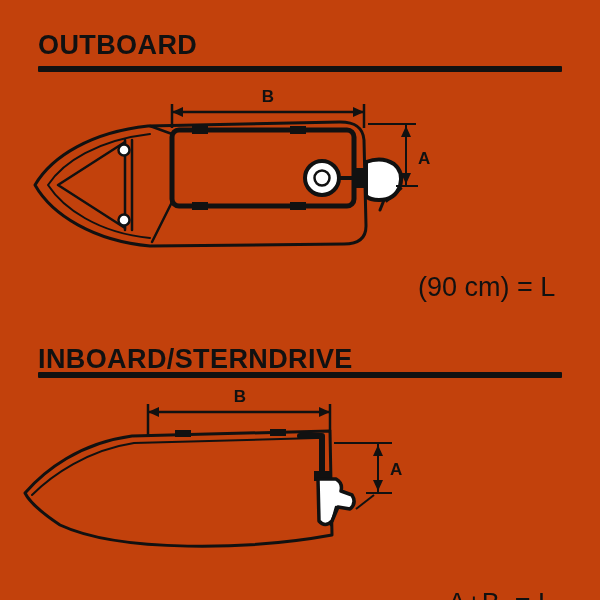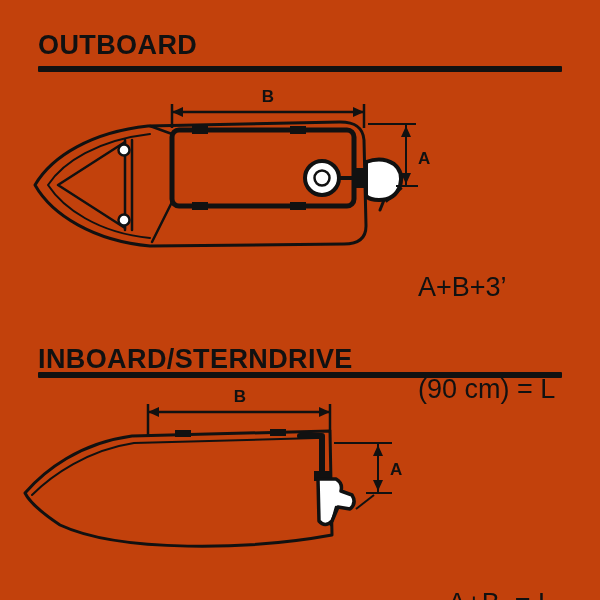--- a/index.html
+++ b/index.html
@@ -67,21 +67,20 @@
       <path d="M 406,46 L 406,108"></path>
       <path d="M 396,108 L 418,108"></path>
       <path d="M 406,48 L 401,59 L 411,59 Z" fill="#111" stroke="none"></path>
       <path d="M 406,106 L 401,95 L 411,95 Z" fill="#111" stroke="none"></path>
       <path d="M 402,110 L 386,124"></path>
       <text x="418" y="86" font-size="17" text-anchor="start" stroke="none">A</text>
     </g>
   </svg>
 
   <div class="formula" style="left:418px; top:202px;">
-    <div>A+B+3’</div>
     <div>(90 cm) = L</div>
   </div>
 
   <h1 class="heading" style="top:344px;">INBOARD/STERNDRIVE</h1>
   <div class="rule" style="top:372px;"></div>
 
   <svg class="diagram" style="top:385px;" width="600" height="190" viewBox="0 0 600 190" xmlns="http://www.w3.org/2000/svg">
 
     <g stroke="#111" fill="none" stroke-linecap="round" stroke-linejoin="round">
       <path stroke-width="3" d="M 25,108 C 45,85 80,58 132,51 L 330,46 L 332,150 C 250,165 120,168 60,140 C 45,130 30,118 25,108 Z"></path>

